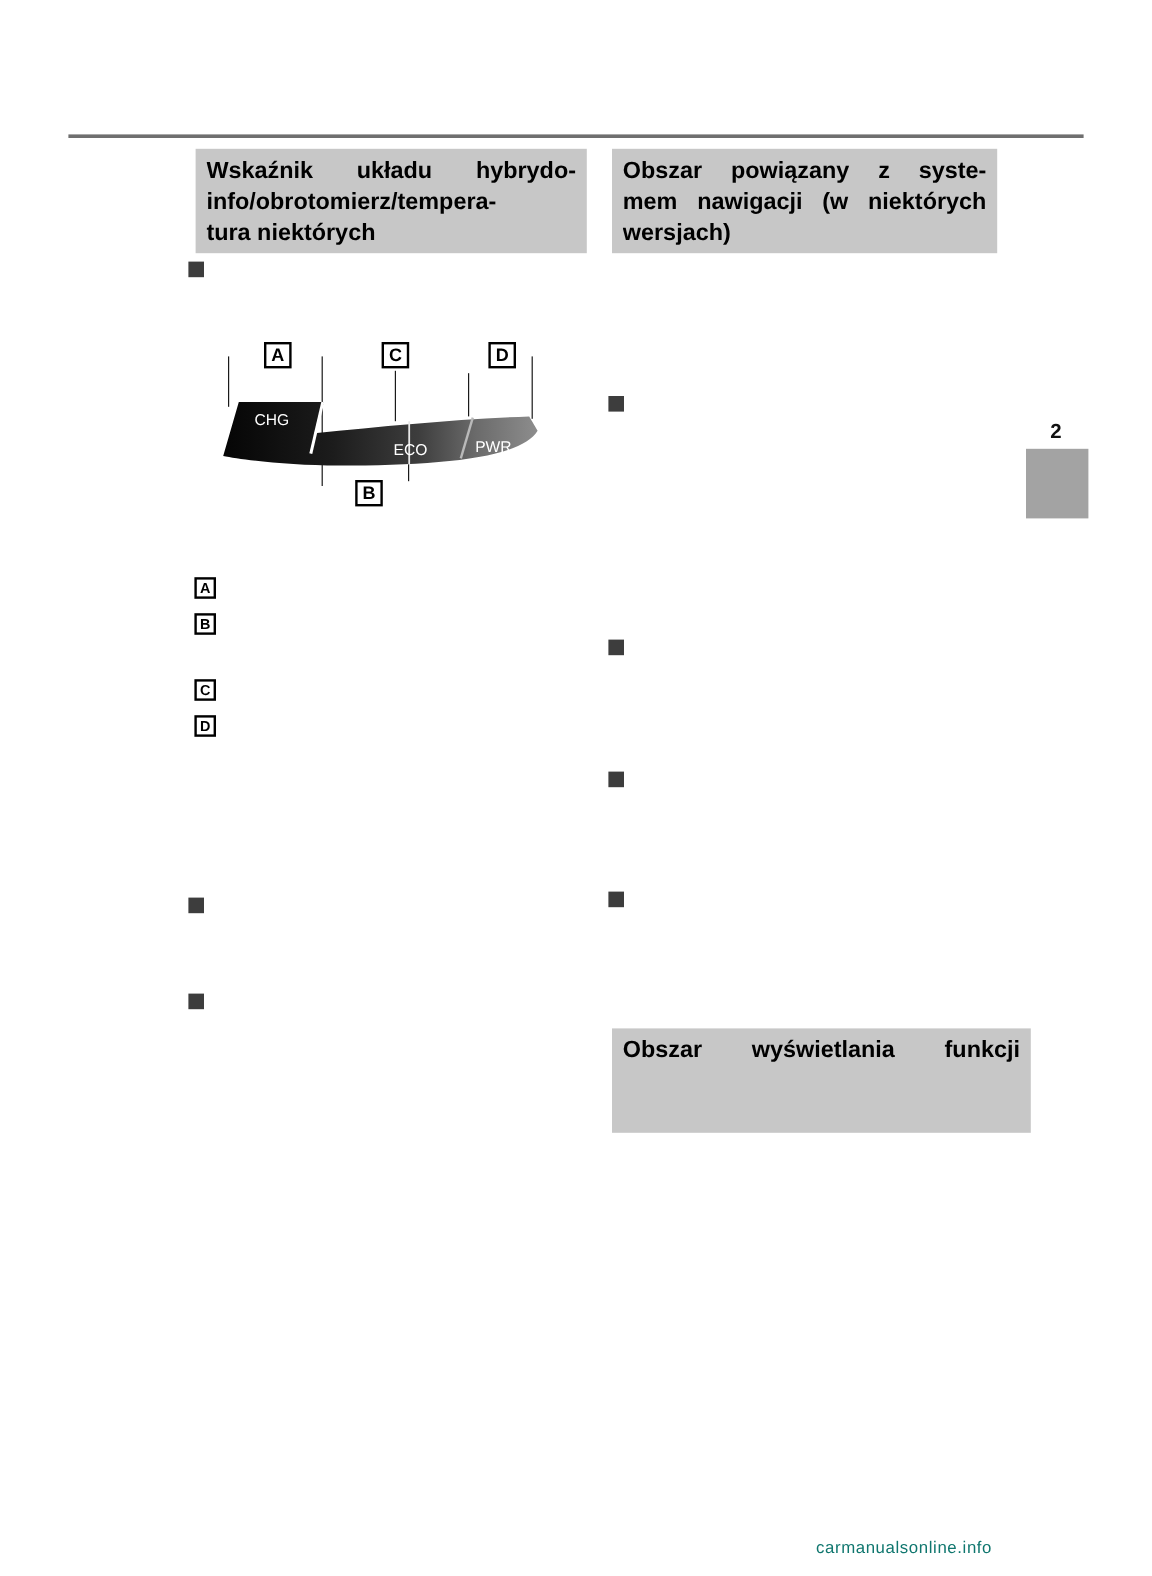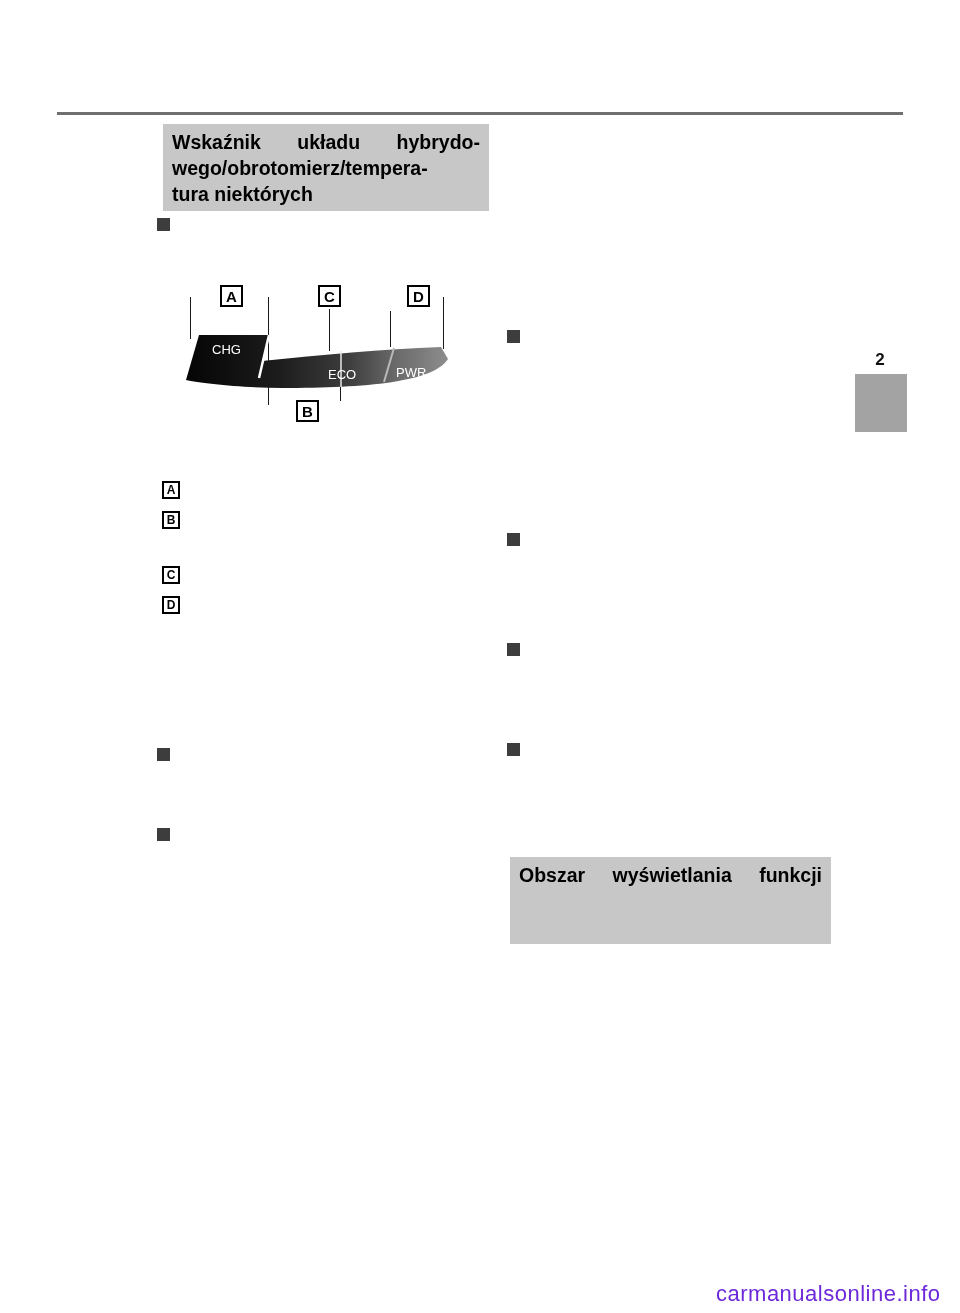--- a/index.html
+++ b/index.html
@@ -28,39 +28,44 @@
     display:flex; align-items:center; justify-content:center;
   }
   .vline { position:absolute; width:1px; background:#1a1a1a; }
   .gauge { position:absolute; left:182px; top:328px; }
   .chapter-num {
     position:absolute; left:866px; top:350px; width:28px; text-align:center;
     font-weight:bold; font-size:17px; color:#111;
   }
   .chapter-tab { position:absolute; left:855px; top:374px; width:52px; height:58px; background:#a3a3a3; }
   .watermark {
-    position:absolute; left:716px; top:1281px; font-size:22px; color:#6d28d9;
+    position:absolute; left:680px; top:1281px; font-size:14px; color:#0f766e;
     letter-spacing:0.5px;
   }
 </style>
 </head>
 <body>
 
 <div class="page">
 
   <div class="rule" style="left:57px;top:112px;width:846px;height:3px"></div>
 
   <div class="sec-header" style="left:163px;top:124px;width:326px;height:87px">
     <div class="hl js">Wskaźnik układu hybrydo-</div>
-    <div class="hl js">wego/obrotomierz/tempera-</div>
+    <div class="hl js">info/obrotomierz/tempera-</div>
     <div class="hl">tura niektórych</div>
   </div>
 
+  <div class="sec-header" style="left:510px;top:124px;width:321px;height:87px">
+    <div class="hl js">Obszar powiązany z syste-</div>
+    <div class="hl js">mem nawigacji (w niektórych</div>
+    <div class="hl">wersjach)</div>
+  </div>
 
-  <div class="sec-header" style="left:510px;top:857px;width:321px;height:87px">
+  <div class="sec-header" style="left:510px;top:857px;width:349px;height:87px">
     <div class="hl js">Obszar wyświetlania funkcji</div>
   </div>
 
   <div class="bullet" style="left:157px;top:218px"></div>
   <div class="bullet" style="left:157px;top:748px"></div>
   <div class="bullet" style="left:157px;top:828px"></div>
   <div class="bullet" style="left:507px;top:330px"></div>
   <div class="bullet" style="left:507px;top:533px"></div>
   <div class="bullet" style="left:507px;top:643px"></div>
   <div class="bullet" style="left:507px;top:743px"></div>

